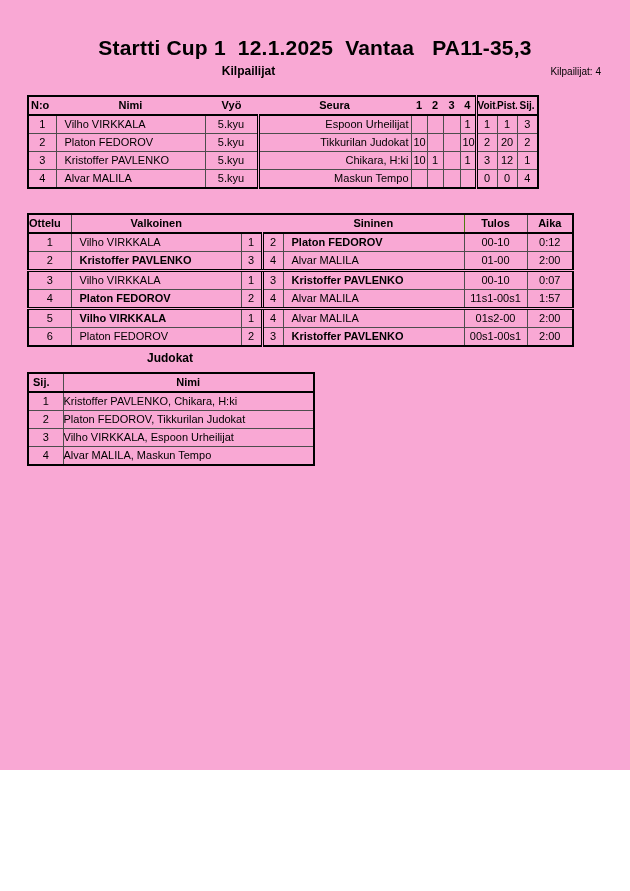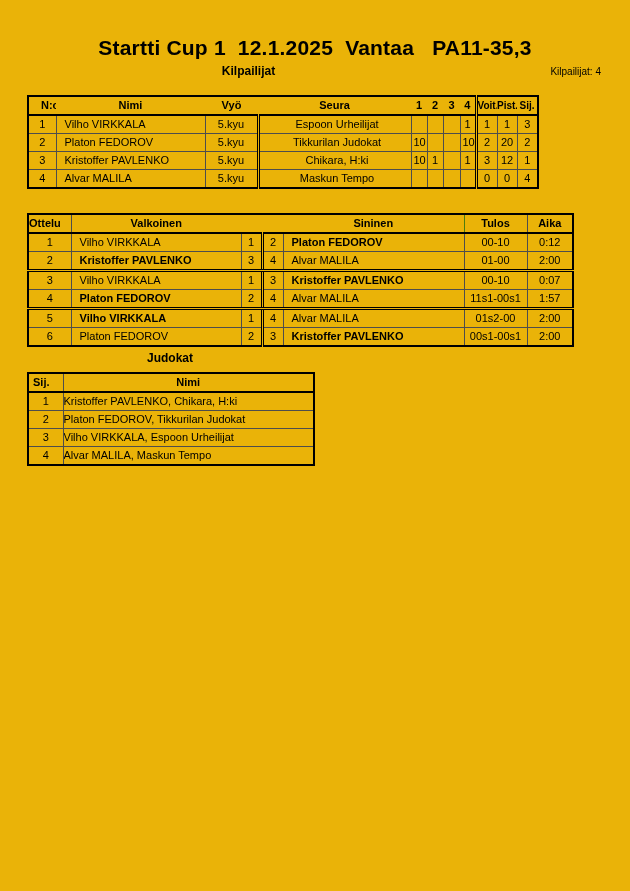--- a/index.html
+++ b/index.html
@@ -1,17 +1,17 @@
 <!DOCTYPE html>
 <html><head>
 <meta charset="utf-8">
 <style>
   html,body { margin:0; padding:0; background:#ffffff; }
   .page {
-    position:relative; width:630px; height:891px; background:#eab308;
+    position:relative; width:630px; height:770px; background:#f9a8d4;
     font-family:"Liberation Sans", sans-serif; color:#000;
     overflow:hidden;
   }
   .page-title {
     position:absolute; top:36px; left:0; width:630px;
     text-align:center; font-size:21px; font-weight:bold;
     white-space:pre; letter-spacing:0.2px;
   }
   .sub-kilpailijat {
     position:absolute; top:64px; left:27px; width:443px;
@@ -33,23 +33,23 @@
     border:2px solid #000; font-size:11px;
   }
   td, th {
     border:1px solid #4d4d4d; padding:0 2px; height:17px;
     overflow:hidden; white-space:nowrap; text-align:center;
     font-size:11px; line-height:1;
   }
   thead th { border-left:none; border-right:none; border-bottom:2px solid #000; font-weight:bold; }
   
   .t-kilpailijat { left:27px; top:95px; width:510px; }
-  .t-kilpailijat th.h-no { text-align:left; padding-left:12px; }
+  .t-kilpailijat th.h-no { text-align:left; padding-left:2px; }
   .t-kilpailijat td.c-nimi { text-align:left; padding-left:8px; }
-  .t-kilpailijat td.c-seura { text-align:center; padding-left:6px; }
+  .t-kilpailijat td.c-seura { text-align:right; padding-left:6px; }
   .t-kilpailijat td.sep-seura { border-left:3px double #000; }
   .t-kilpailijat td.sep-voit, .t-kilpailijat th.sep-voit { border-left:3px double #000; }
   .t-kilpailijat th.h-stat { font-size:10px; padding:0; }
   
   .t-ottelut { left:27px; top:213px; width:545px; }
   .t-ottelut th.h-ottelu { text-align:left; padding-left:0; border-right:1px solid #4d4d4d; }
   .t-ottelut th.h-tulos { border-left:1px solid #4d7c0f; border-right:1px solid #4d4d4d; }
   .t-ottelut td.c-name { text-align:left; padding-left:8px; }
   .t-ottelut td.sep-num { border-left:3px double #000; }
   .t-ottelut tr.group-end td { border-bottom:3px double #000; }

